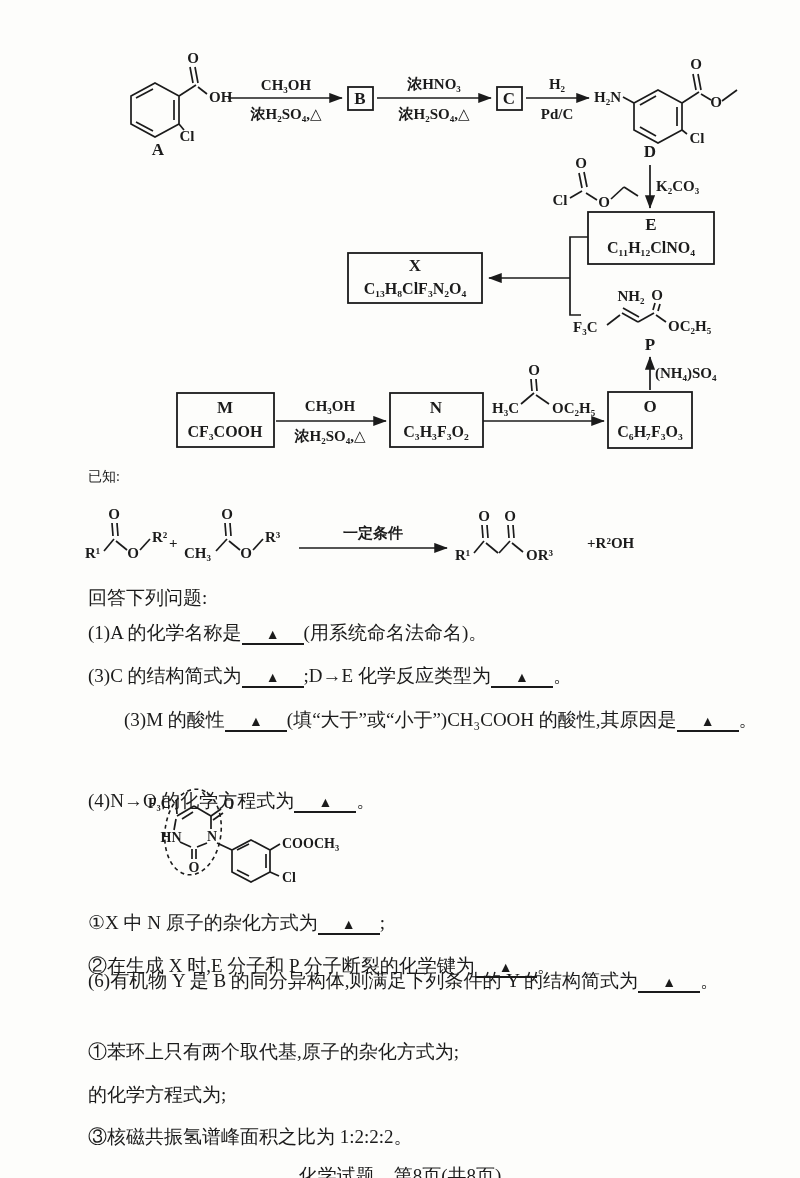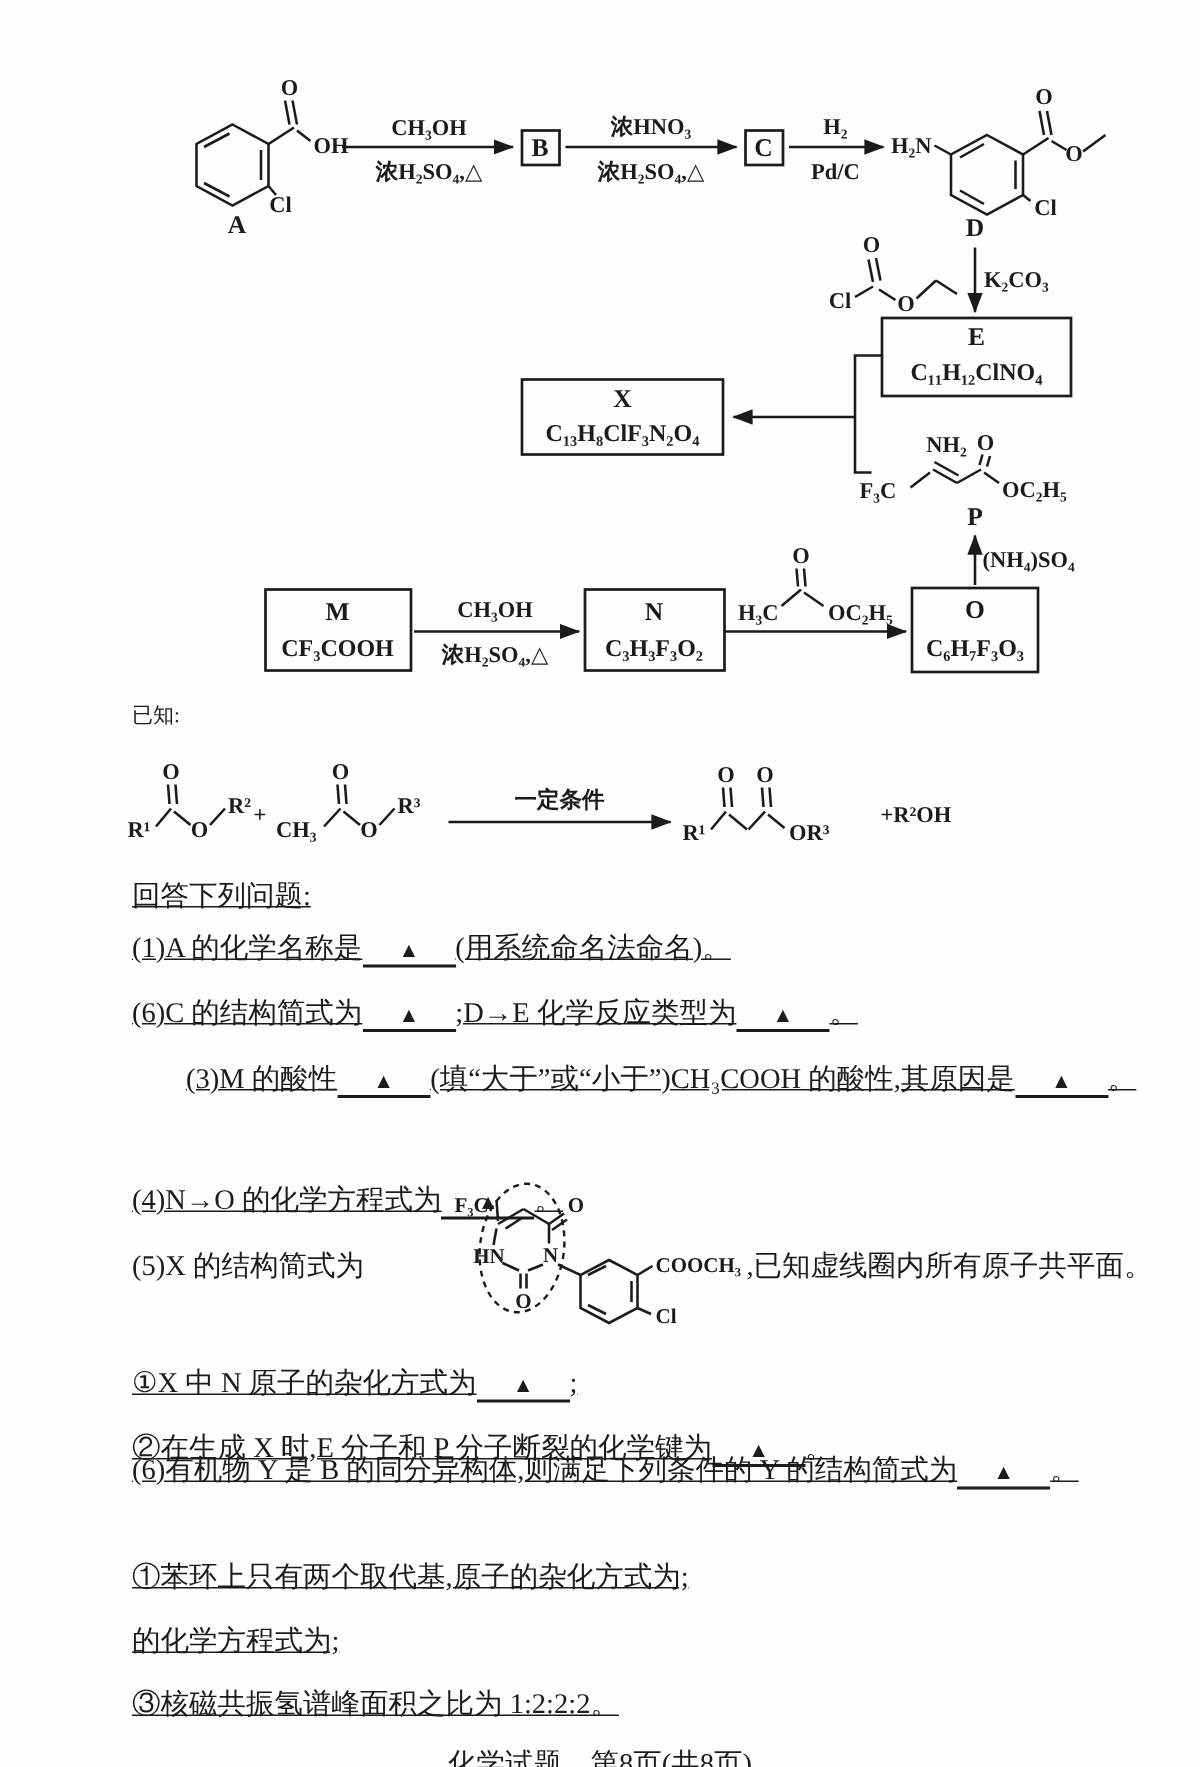--- a/index.html
+++ b/index.html
@@ -9,21 +9,21 @@
     font-family:"Liberation Serif","DejaVu Serif",serif;
   }
   svg text{fill:#1b1b1b;font-family:"Liberation Serif","DejaVu Serif",serif;}
   .bond{stroke:#1b1b1b;stroke-width:1.7;fill:none;}
   .boxr{stroke:#1b1b1b;stroke-width:1.8;fill:none;}
   .chem{font-size:15px;font-weight:bold;}
   .chem-s{font-size:14px;font-weight:bold;}
   .bigletter{font-size:17px;font-weight:bold;}
   .formula{font-size:16px;font-weight:bold;}
   .abs{position:absolute;}
-  .qline{position:absolute;left:88px;width:680px;font-size:19px;line-height:26px;white-space:nowrap;text-decoration:underline;}
+  .qline{position:absolute;left:88px;width:680px;font-size:19px;line-height:26px;white-space:nowrap;}
   .blank{
     display:inline-block;min-width:50px;text-align:center;
     border-bottom:2px solid #1b1b1b;font-size:14px;line-height:17px;
     padding:0 6px;vertical-align:baseline;
   }
   .q5row{position:absolute;left:88px;top:786px;display:flex;align-items:center;white-space:nowrap;font-size:19px;}
   .footer{position:absolute;top:1163px;left:0;width:800px;text-align:center;font-size:19px;}
   .given-h{position:absolute;left:88px;top:468px;font-size:14px;}
 </style>
 </head>
@@ -233,28 +233,27 @@
     <line class="bond" x1="427" y1="43" x2="438" y2="52"></line>
     <text class="chem" x="441" y="60">OR³</text>
     <text class="chem" x="502" y="48">+R²OH</text>
   </g>
 </svg>
 
 <div class="qline" style="top:585px;">回答下列问题:</div>
 
 <div class="qline" style="top:620px;"><span>(1)A 的化学名称是</span><span class="blank">▲</span><span>(用系统命名法命名)。</span></div>
 
-<div class="qline" style="top:663px;"><span>(6)C 的结构简式为</span><span class="blank">▲</span><span>;D→E 化学反应类型为</span><span class="blank">▲</span><span>。</span></div>
+<div class="qline" style="top:663px;"><span>(3)C 的结构简式为</span><span class="blank">▲</span><span>;D→E 化学反应类型为</span><span class="blank">▲</span><span>。</span></div>
 
 <div class="qline" style="top:707px;margin-left:36px;"><span>(3)M 的酸性</span><span class="blank">▲</span><span>(填“大于”或“小于”)CH₃COOH 的酸性,其原因是</span><span class="blank">▲</span><span>。</span></div>
 
 <div class="qline" style="top:788px;"><span>(4)N→O 的化学方程式为</span><span class="blank">▲</span><span>。</span></div>
 
 <div class="q5row">
-  <span>(5)X 的结构简式为</span>
   <svg width="255" height="115" viewBox="0 0 255 115">
     <text class="chem-s" x="60" y="22">F₃C</text>
     <ellipse cx="105" cy="46" rx="28" ry="43" transform="rotate(7 105 46)" fill="none" stroke="#1b1b1b" stroke-width="1.6" stroke-dasharray="4 3.5"></ellipse>
     <g>
       <line class="bond" x1="88" y1="14" x2="89" y2="28"></line>
       <line class="bond" x1="89" y1="30" x2="106" y2="20"></line>
       <line class="bond" x1="94" y1="33" x2="105" y2="26"></line>
       <line class="bond" x1="106" y1="20" x2="123" y2="30"></line>
       <line class="bond" x1="123" y1="30" x2="123" y2="43"></line>
       <line class="bond" x1="119" y1="57" x2="109" y2="61"></line>
@@ -274,21 +273,20 @@
       <polygon class="bond" points="163,54 182,64 182,86 163,96 144,86 144,64"></polygon>
       <line class="bond" x1="149" y1="64" x2="161" y2="58"></line>
       <line class="bond" x1="178" y1="68" x2="178" y2="82"></line>
       <line class="bond" x1="161" y1="90" x2="149" y2="84"></line>
       <line class="bond" x1="182" y1="64" x2="192" y2="58"></line>
       <line class="bond" x1="182" y1="86" x2="191" y2="90"></line>
       <text class="chem-s" x="194" y="62">COOCH₃</text>
       <text class="chem-s" x="194" y="96">Cl</text>
     </g>
   </svg>
-  <span>,已知虚线圈内所有原子共平面。</span>
 </div>
 
 <div class="qline" style="top:910px;"><span>①X 中 N 原子的杂化方式为</span><span class="blank">▲</span><span>;</span></div>
 
 <div class="qline" style="top:953px;"><span>②在生成 X 时,E 分子和 P 分子断裂的化学键为</span><span class="blank">▲</span><span>。</span></div>
 
 <div class="qline" style="top:968px;"><span>(6)有机物 Y 是 B 的同分异构体,则满足下列条件的 Y 的结构简式为</span><span class="blank">▲</span><span>。</span></div>
 
 <div class="qline" style="top:1039px;">①苯环上只有两个取代基,原子的杂化方式为;</div>
 <div class="qline" style="top:1082px;">的化学方程式为;</div>

